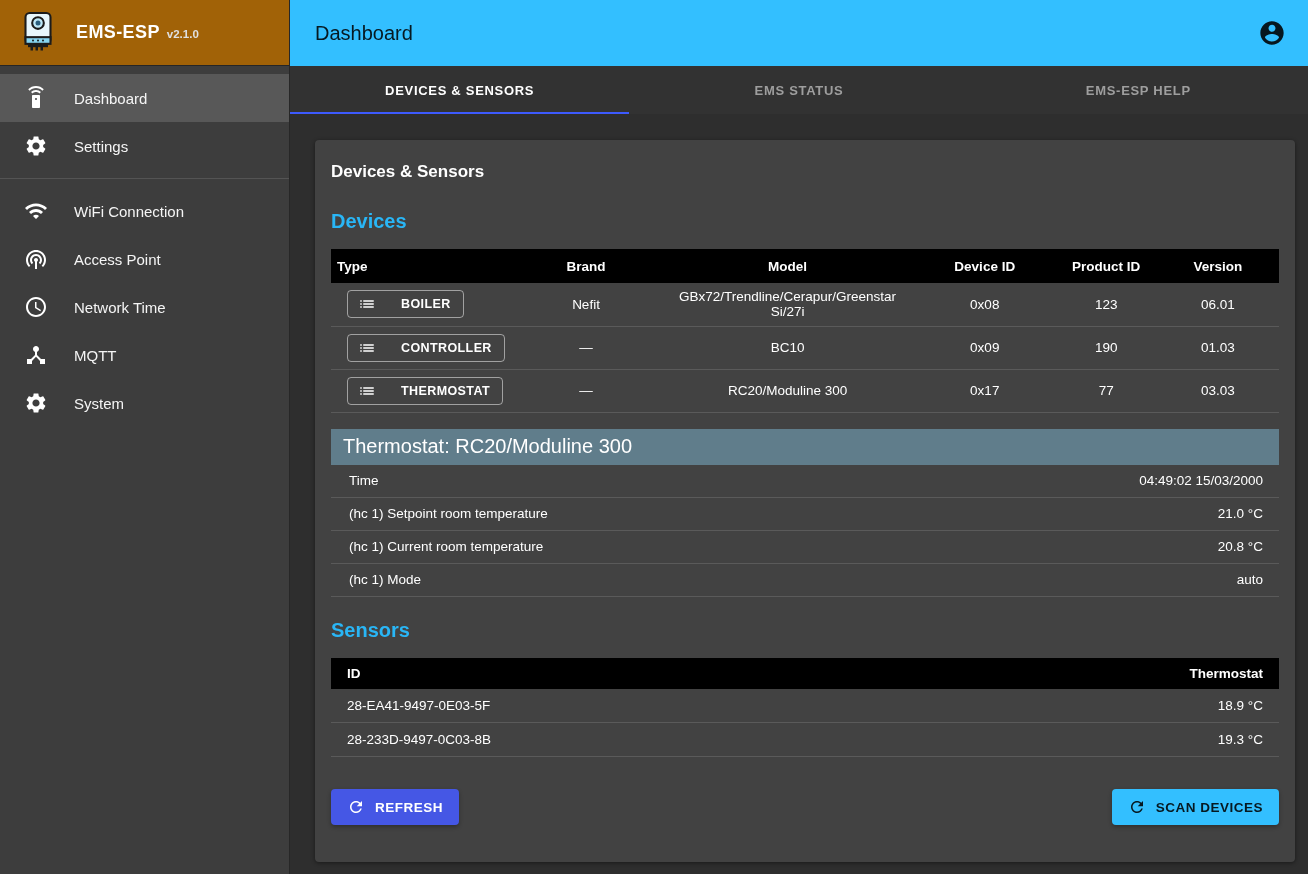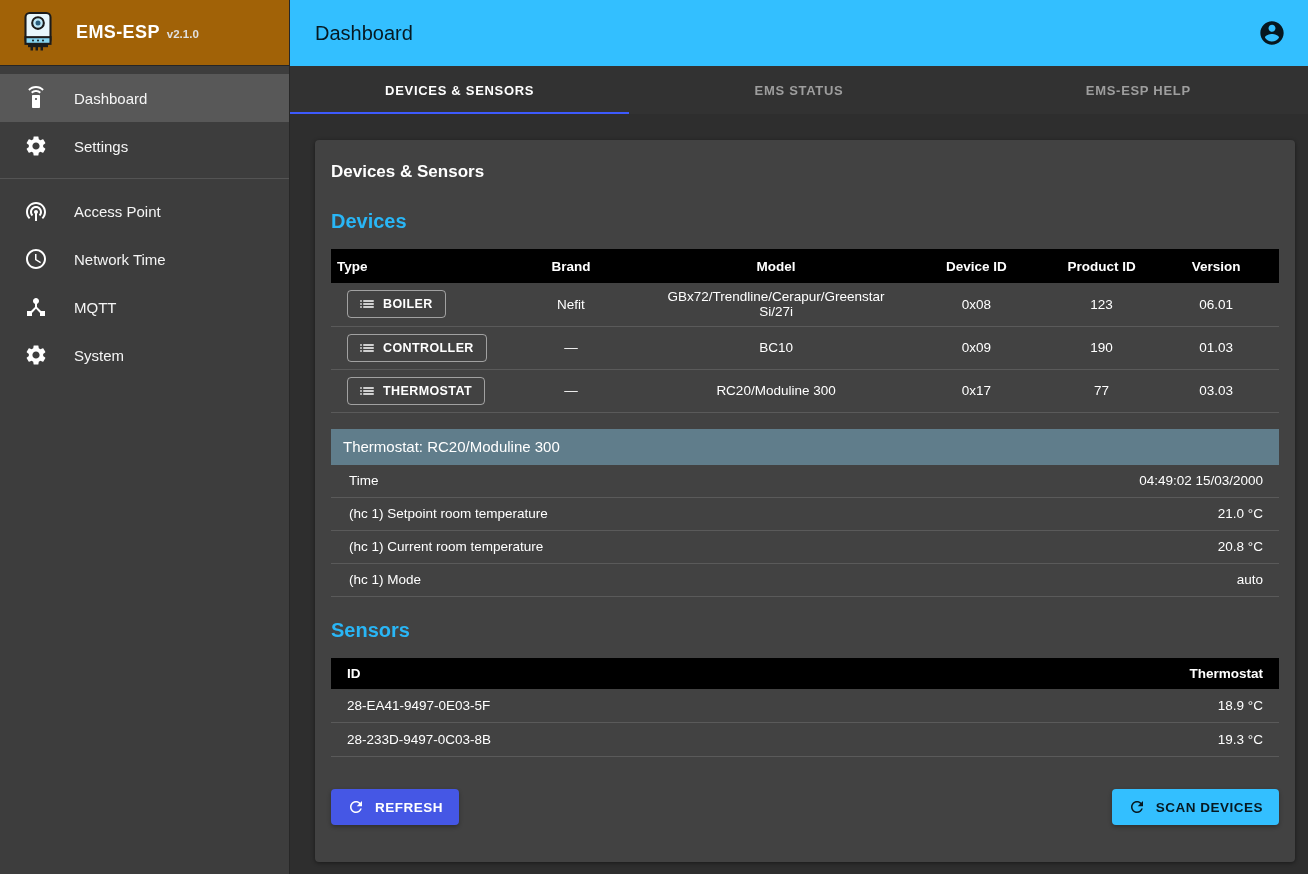--- a/index.html
+++ b/index.html
@@ -55,28 +55,28 @@
   .panel-title{font-size:17px;font-weight:bold;margin:2px 0 28px;}
   .section-heading{font-size:20px;font-weight:bold;color:var(--heading);margin:0 0 16px;}
   
   table{width:100%;border-collapse:collapse;}
   .devices-table th{background:var(--tableheader);color:#fff;font-size:13.5px;
     font-weight:bold;height:34px;padding:0 6px;text-align:center;}
   .devices-table th.left{text-align:left;}
   .devices-table td{height:43px;font-size:13.5px;text-align:center;
     border-bottom:1px solid rgba(255,255,255,.13);padding:0 6px;}
   .devices-table td.left{text-align:left;padding-left:16px;}
-  .type-btn{display:inline-flex;align-items:center;gap:7px;height:28px;
+  .type-btn{display:inline-flex;align-items:center;gap:25px;height:28px;
     border:1px solid rgba(255,255,255,.5);border-radius:4px;background:transparent;
     color:#fff;font-size:12.5px;font-weight:bold;letter-spacing:.4px;
     padding:0 12px 0 10px;cursor:pointer;font-family:inherit;}
   .type-btn svg{width:18px;height:18px;fill:#fff;}
   
   .thermo-bar{background:var(--thermo);height:36px;display:flex;align-items:center;
-    padding-left:12px;font-size:15px;margin-top:16px;color:#fff;}
+    padding-left:12px;font-size:20px;margin-top:16px;color:#fff;}
   .kv-row{display:flex;justify-content:space-between;align-items:center;height:33px;
     border-bottom:1px solid rgba(255,255,255,.13);font-size:13.5px;
     padding:0 16px 0 18px;}
   .kv-label{color:#fff;}
   .kv-value{color:#fff;}
   .thermo-rows{margin-bottom:22px;}
   
   .sensors-table th{background:var(--tableheader);color:#fff;font-size:13.5px;
     font-weight:bold;height:31px;padding:0 6px;}
   .sensors-table th.left{text-align:left;padding-left:16px;}
@@ -133,20 +133,28 @@
           <svg viewBox="0 0 24 24" width="24" height="24">
             <path d="M19.14 12.94c.04-.3.06-.61.06-.94 0-.32-.02-.64-.07-.94l2.03-1.58c.18-.14.23-.41.12-.61l-1.92-3.32c-.12-.22-.37-.29-.59-.22l-2.39.96c-.5-.38-1.03-.7-1.62-.94l-.36-2.54c-.04-.24-.24-.41-.48-.41h-3.84c-.24 0-.43.17-.47.41l-.36 2.54c-.59.24-1.13.57-1.62.94l-2.39-.96c-.22-.08-.47 0-.59.22L2.74 8.87c-.12.21-.08.47.12.61l2.03 1.58c-.05.3-.09.63-.09.94s.02.64.07.94l-2.03 1.58c-.18.14-.23.41-.12.61l1.92 3.32c.12.22.37.29.59.22l2.39-.96c.5.38 1.03.7 1.62.94l.36 2.54c.05.24.24.41.48.41h3.84c.24 0 .44-.17.47-.41l.36-2.54c.59-.24 1.13-.56 1.62-.94l2.39.96c.22.08.47 0 .59-.22l1.92-3.32c.12-.22.07-.47-.12-.61l-2.01-1.58zM12 15.6c-1.98 0-3.6-1.62-3.6-3.6s1.62-3.6 3.6-3.6 3.6 1.62 3.6 3.6-1.62 3.6-3.6 3.6z"></path>
           </svg>
         </span>
         <span>Settings</span>
       </div>
       <hr class="nav-divider">
       <div class="nav-item">
         <span class="nav-icon">
           <svg viewBox="0 0 24 24" width="24" height="24">
+            <path d="M1 9l2 2c4.97-4.97 13.03-4.97 18 0l2-2C16.93 2.93 7.08 2.93 1 9zm8 8l3 3 3-3c-1.65-1.66-4.34-1.66-6 0zm-4-4l2 2c2.76-2.76 7.24-2.76 10 0l2-2C15.14 9.14 8.87 9.14 5 13z"></path>
+          </svg>
+        </span>
+        <span>WiFi Connection</span>
+      </div>
+      <div class="nav-item">
+        <span class="nav-icon">
+          <svg viewBox="0 0 24 24" width="24" height="24">
             <path d="M12 11c-1.1 0-2 .9-2 2 0 .74.4 1.38 1 1.72V22h2v-7.28c.6-.35 1-.98 1-1.72 0-1.1-.9-2-2-2zM12 3C6.48 3 2 7.48 2 13c0 2.76 1.12 5.26 2.93 7.07l1.41-1.41C4.9 17.21 4 15.21 4 13c0-4.42 3.58-8 8-8s8 3.58 8 8c0 2.21-.9 4.21-2.35 5.65l1.41 1.41C20.88 18.26 22 15.76 22 13c0-5.52-4.48-10-10-10zm0 4c-3.31 0-6 2.69-6 6 0 1.66.68 3.15 1.76 4.24l1.41-1.41C8.45 15.1 8 14.11 8 13c0-2.21 1.79-4 4-4s4 1.79 4 4c0 1.11-.45 2.1-1.17 2.83l1.41 1.41C17.32 16.15 18 14.66 18 13c0-3.31-2.69-6-6-6z"></path>
           </svg>
         </span>
         <span>Access Point</span>
       </div>
       <div class="nav-item">
         <span class="nav-icon">
           <svg viewBox="0 0 24 24" width="24" height="24">
             <path d="M11.99 2C6.47 2 2 6.48 2 12s4.47 10 9.99 10C17.52 22 22 17.52 22 12S17.52 2 11.99 2zM12 20c-4.42 0-8-3.58-8-8s3.58-8 8-8 8 3.58 8 8-3.58 8-8 8zm.5-13H11v6l5.25 3.15.75-1.23-4.5-2.67z"></path>
           </svg>

